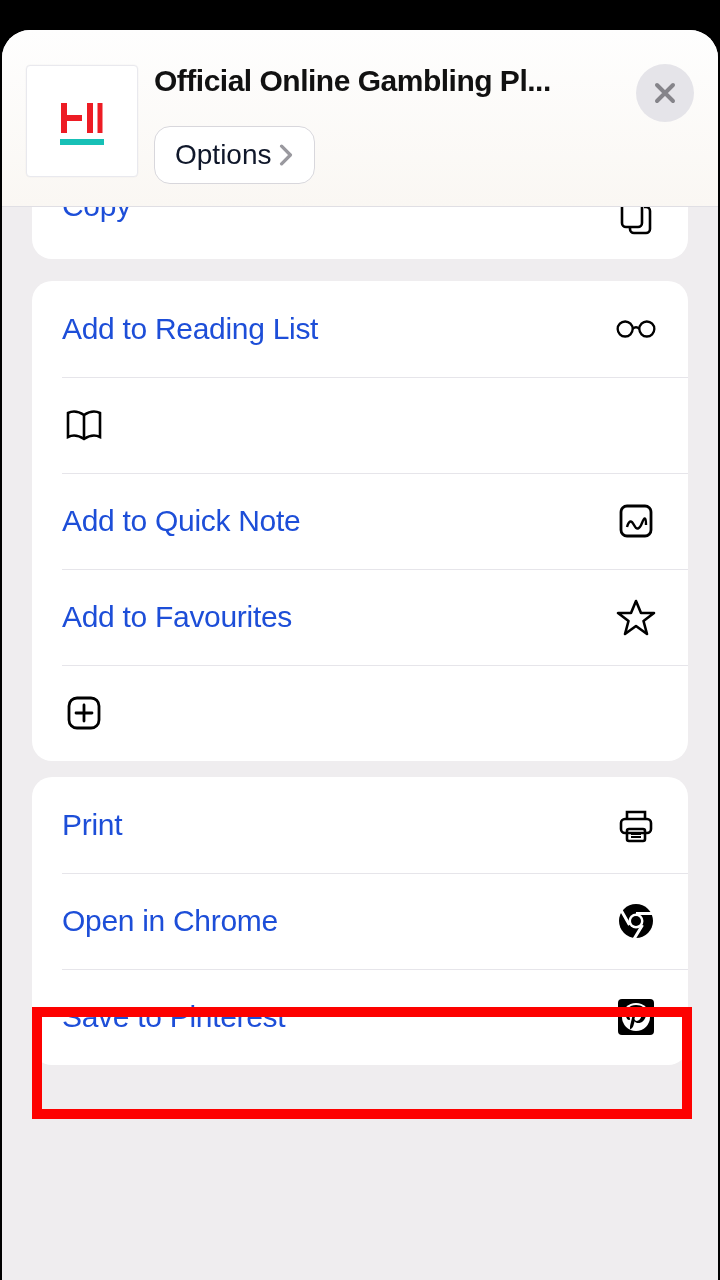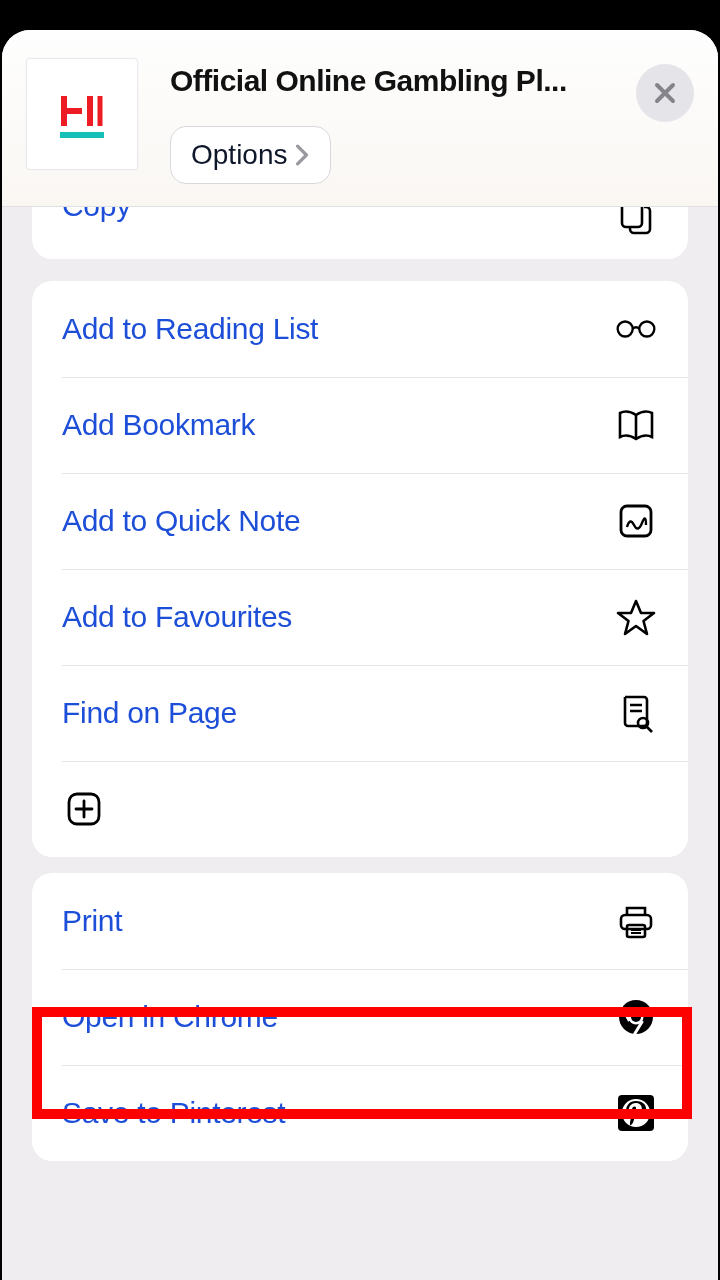--- a/index.html
+++ b/index.html
@@ -24,22 +24,22 @@
     border-radius: 28px 28px 0 0;
     overflow: hidden;
     display: flex;
     flex-direction: column;
   }
   .header {
     position: relative;
     background: linear-gradient(180deg, #fefefe 0%, #faf7f3 100%);
     padding: 28px 24px 22px 24px;
     display: flex;
-    align-items: flex-start;
-    gap: 32px;
+    align-items: center;
+    gap: 16px;
     border-bottom: 1px solid #e0dfe4;
   }
   .app-icon-box {
     width: 112px;
     height: 112px;
     background: #fff;
     border: 1px solid #e9e9ee;
     border-radius: 4px;
     display: flex;
     align-items: center;
@@ -193,21 +193,20 @@
           <svg viewBox="0 0 48 24">
               <g fill="none" stroke="#000" stroke-width="2.8">
             <circle cx="11" cy="12" r="9"></circle>
                 <circle cx="37" cy="12" r="9"></circle>
             <path d="M20 12 Q24 8 28 12"></path>
           </g>
             </svg>
         </span>
       </div>
       <div class="row">
-        <span class="label">Add Bookmark</span>
         <span class="row-icon">
           <svg viewBox="0 0 40 40">
               <g fill="none" stroke="#000" stroke-width="2.6">
             <path d="M20 10 C14 6 8 6 4 8 V32 C8 30 14 30 20 34 C26 30 32 30 36 32 V8 C32 6 26 6 20 10 Z"></path>
             <path d="M20 10 V34"></path>
           </g>
             </svg>
         </span>
       </div>
       <div class="row">
@@ -219,33 +218,20 @@
             <path d="M11 26 Q14 16 18 24 T26 22 T30 24" stroke-width="2.4"></path>
           </g>
             </svg>
         </span>
       </div>
       <div class="row">
         <span class="label">Add to Favourites</span>
         <span class="row-icon">
           <svg viewBox="0 0 40 40">
               <path d="M20 4 L25 16 L38 16 L27.5 24 L31 37 L20 29 L9 37 L12.5 24 L2 16 L15 16 Z" fill="none" stroke="#000" stroke-width="2.6" stroke-linejoin="round"></path>
-            </svg>
-        </span>
-      </div>
-      <div class="row">
-        <span class="label">Find on Page</span>
-        <span class="row-icon">
-          <svg viewBox="0 0 40 40">
-              <g fill="none" stroke="#000" stroke-width="2.6">
-            <path d="M9 4 H28 a3 3 0 0 1 3 3 V30 a3 3 0 0 1 -3 3 H12 a3 3 0 0 1 -3 -3 V4"></path>
-            <path d="M14 12 H26 M14 18 H26"></path>
-            <circle cx="27" cy="30" r="5"></circle>
-                <path d="M31 34 L36 39"></path>
-          </g>
             </svg>
         </span>
       </div>
       <div class="row">
         <span class="row-icon">
           <svg viewBox="0 0 40 40">
               <g fill="none" stroke="#000" stroke-width="2.8">
             <rect x="5" y="5" width="30" height="30" rx="8"></rect>
             <path d="M20 12 V28 M12 20 H28" stroke-linecap="round"></path>
           </g>

